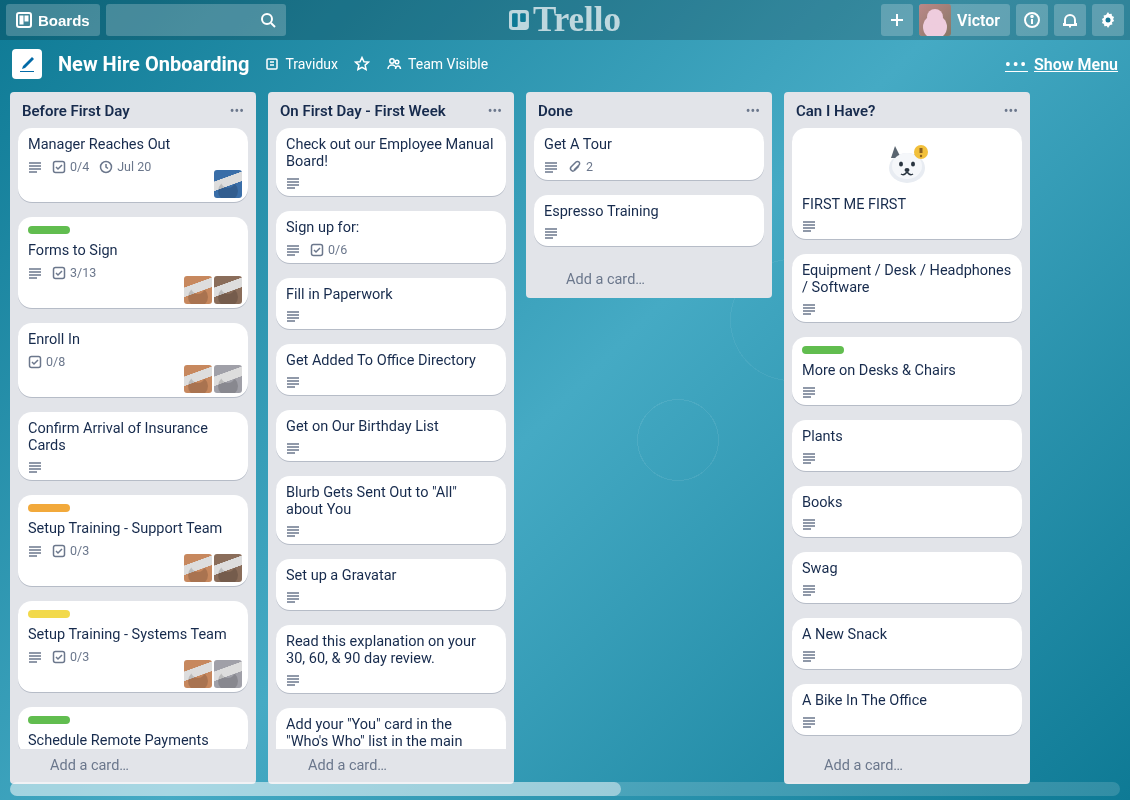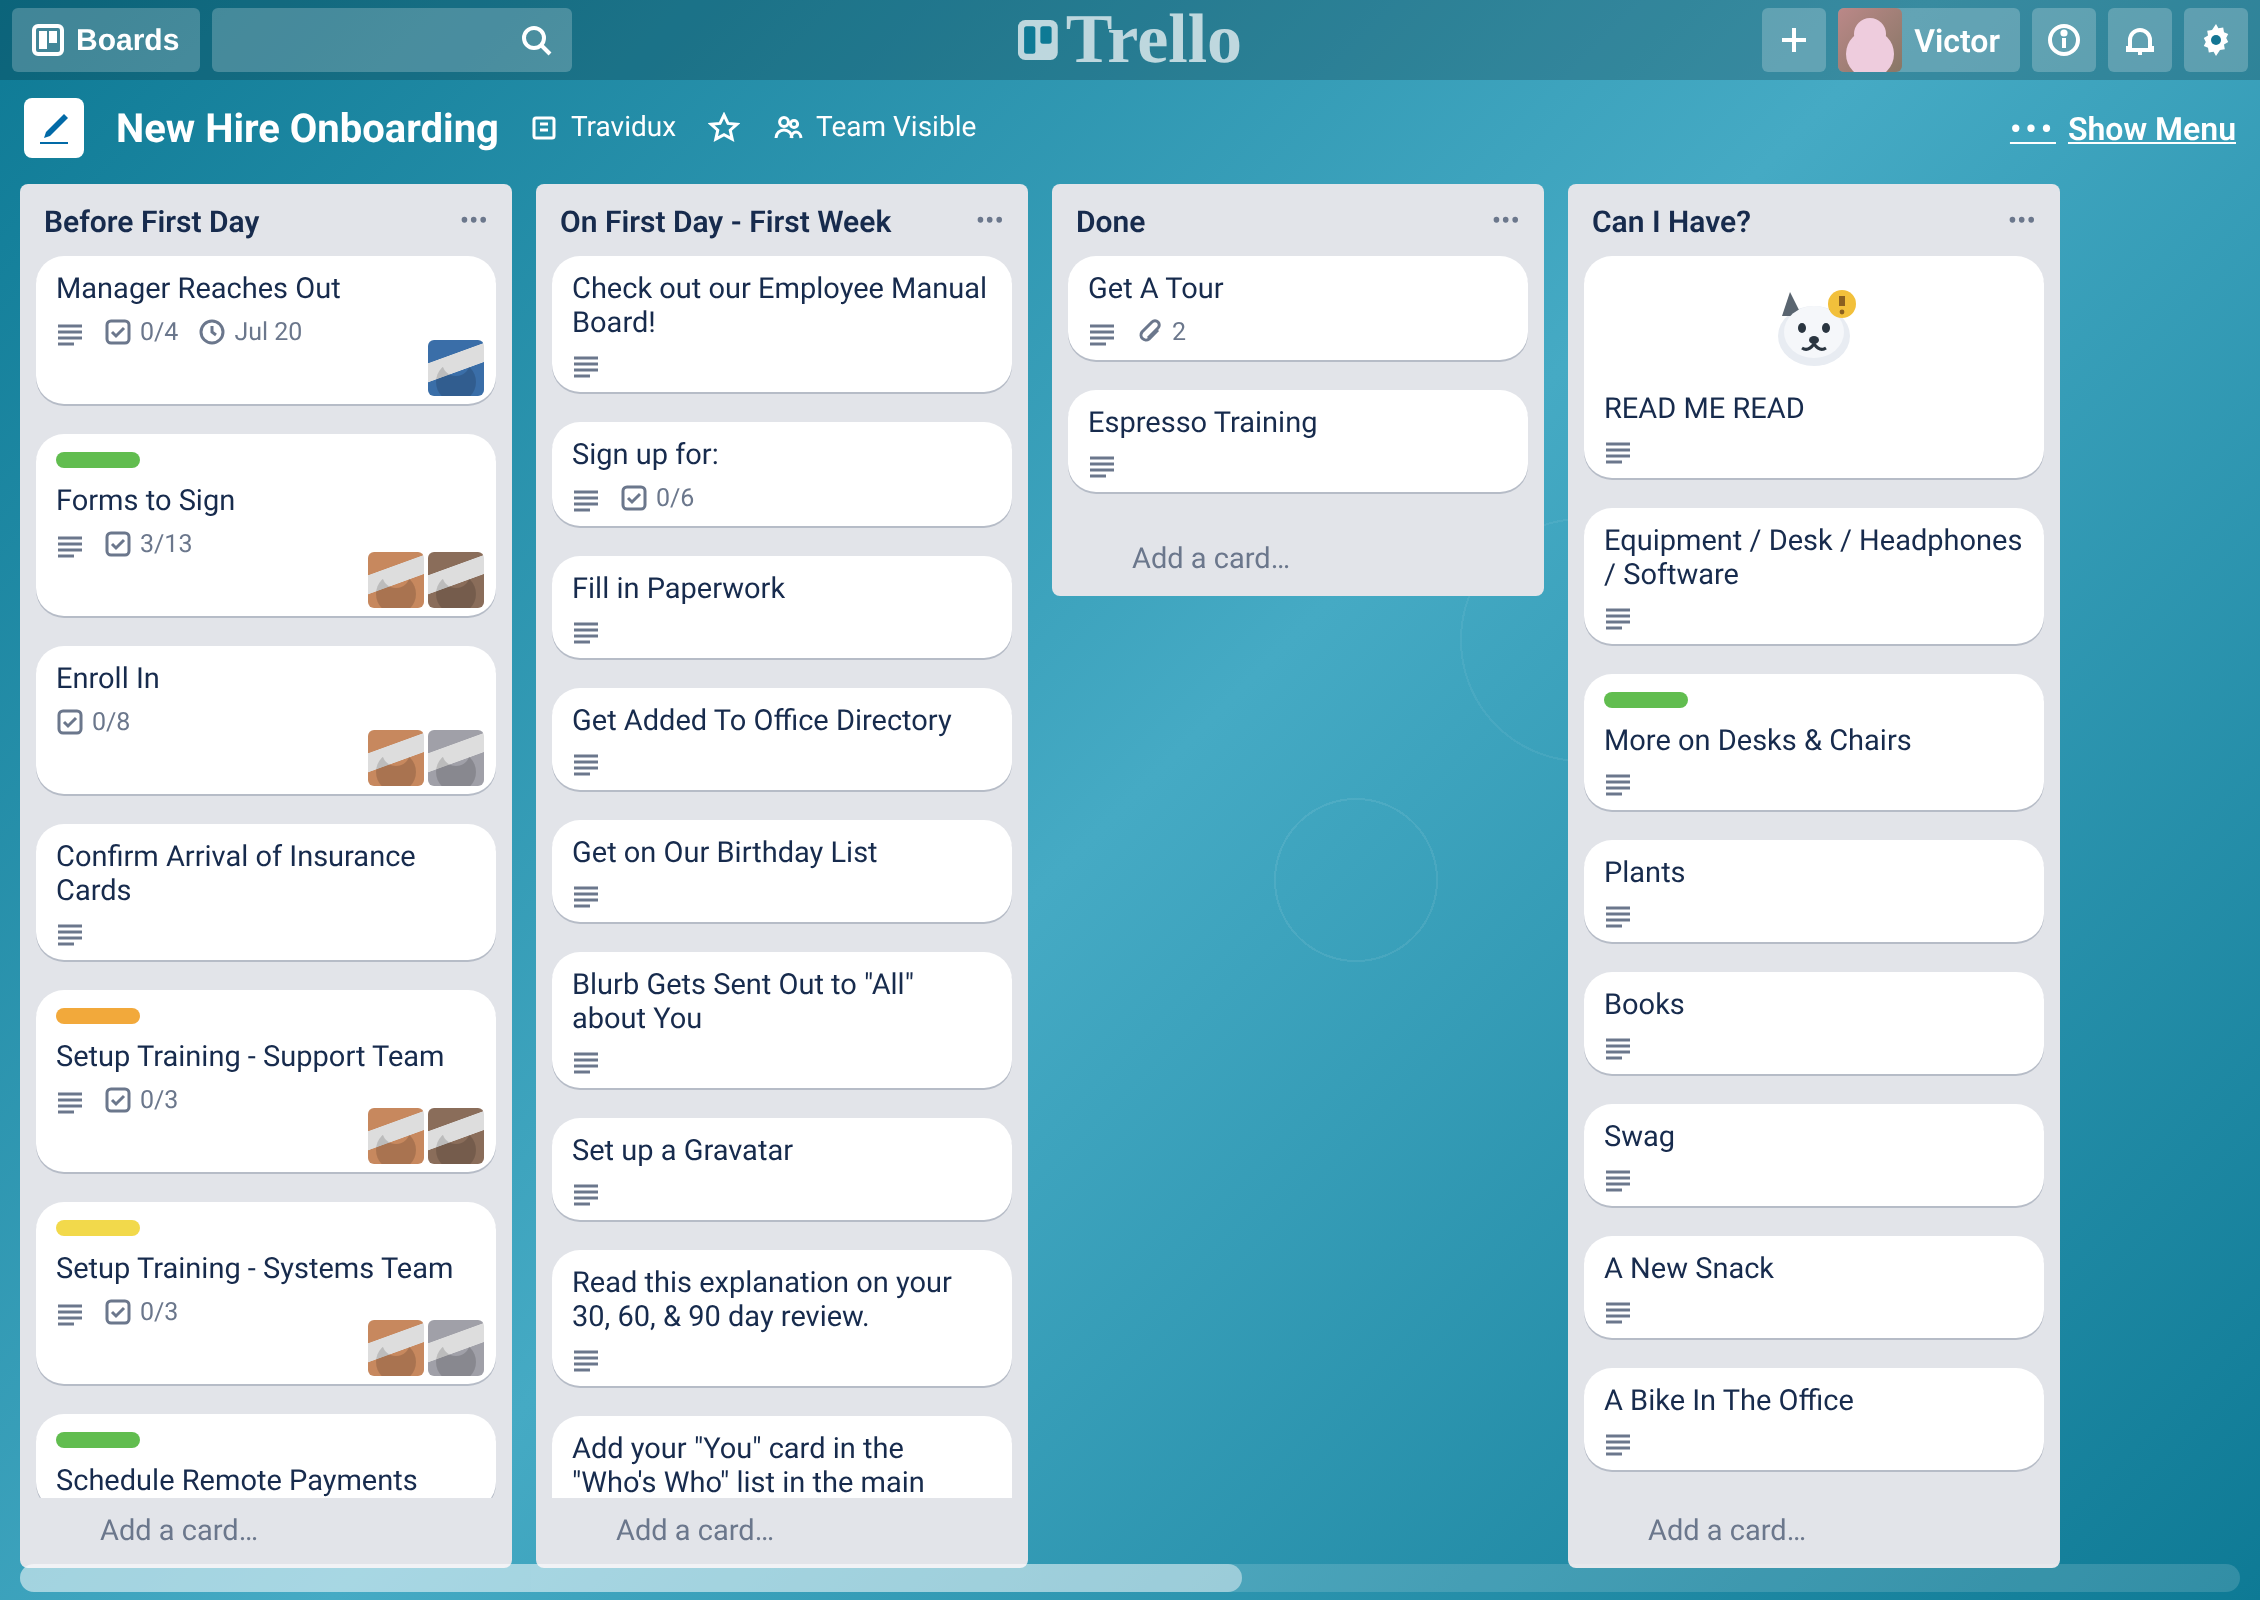--- a/index.html
+++ b/index.html
@@ -194,21 +194,21 @@
   margin-bottom: 4px;
 }
 .badges {
   display: flex;
   align-items: center;
   gap: 10px;
   margin-top: 6px;
   color: #6b778c;
   font-size: 12.5px;
 }
-.badge { display: inline-flex; gap: 4px; }
+.badge { display: inline-flex; align-items: center; gap: 4px; }
 .members {
   position: absolute;
   right: 6px;
   bottom: 4px;
   display: flex;
   gap: 2px;
 }
 .member {
   width: 28px;
   height: 28px;
@@ -647,21 +647,21 @@
               <path d="M42 20 L38 8 L32 20 Z" fill="#5a6570"></path>
               <ellipse cx="26" cy="28" rx="15" ry="13" fill="#f5f7fa"></ellipse>
               <ellipse cx="20" cy="26" rx="2" ry="2.5" fill="#2a3540"></ellipse>
               <ellipse cx="32" cy="26" rx="2" ry="2.5" fill="#2a3540"></ellipse>
               <ellipse cx="26" cy="32" rx="2.5" ry="2" fill="#2a3540"></ellipse>
               <path d="M26 34 Q23 38 20 36 M26 34 Q29 38 32 36" fill="none" stroke="#2a3540" stroke-width="1.5"></path>
               <circle cx="40" cy="14" r="7" fill="#f2c03b"></circle>
               <rect x="38.5" y="10" width="3" height="5" fill="#8a6020"></rect>
               <circle cx="40" cy="18" r="1.2" fill="#8a6020"></circle>
             </svg>
-          </div><span>READ ME READ</span><div class="badges">
+          </div><span>FIRST ME FIRST</span><div class="badges">
             <span class="badge">
               <span>
                 <svg width="14" height="14" viewBox="0 0 14 14" fill="none" stroke="#6b778c" stroke-width="1.5">
                   <line x1="1" y1="3" x2="13" y2="3"></line>
                   <line x1="1" y1="6" x2="13" y2="6"></line>
                   <line x1="1" y1="9" x2="13" y2="9"></line>
                   <line x1="1" y1="12" x2="9" y2="12"></line>
                 </svg>
               </span>
             </span>

